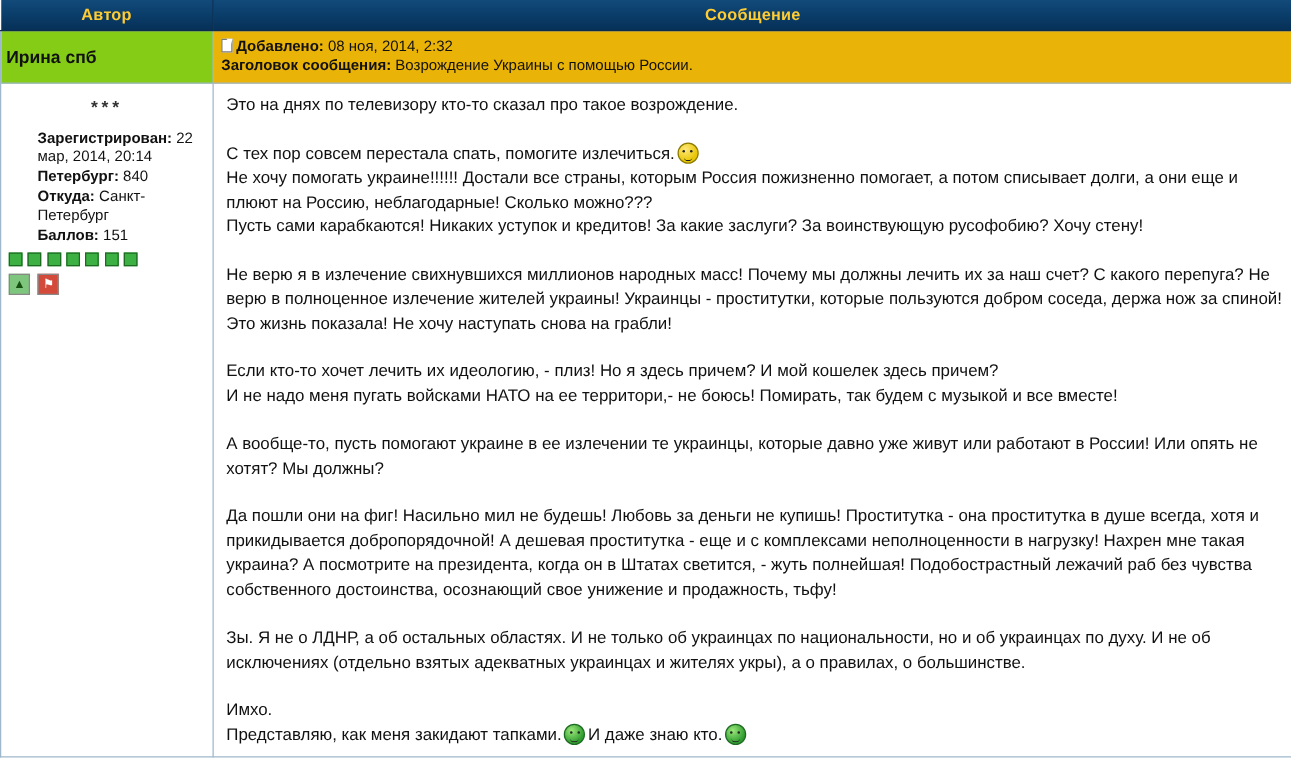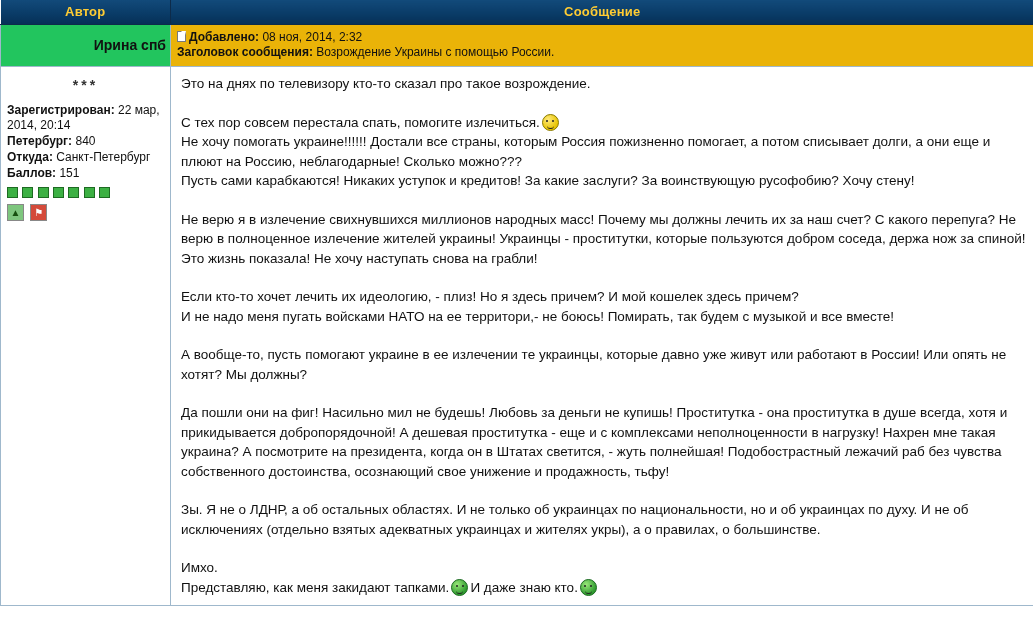--- a/index.html
+++ b/index.html
@@ -35,24 +35,24 @@
     text-align: center;
     padding: 4px 0 5px 0;
     border-right: 1px solid #0d2b4a;
     border-bottom: 1px solid #0d2b4a;
     letter-spacing: 0.2px;
   }
   .hdr:last-child { border-right: none; margin-left: 11px; }
 
   
   .namecell {
-    background: #22c55e;
-    border: 1px solid #9fb8cc;
-    border-top: none;
-    text-align: right;
+    background: #84cc16;
+    border: 1px solid #9fb8cc;
+    border-top: none;
+    text-align: left;
     vertical-align: middle;
     font-weight: bold;
     font-size: 14px;
     color: #111111;
     padding: 8px 4px 9px 4px;
   }
   .metacell {
     background: #eab308;
     border: 1px solid #9fb8cc;
     border-top: none;
@@ -99,20 +99,21 @@
     text-align: center;
     letter-spacing: 3px;
     font-size: 14px;
     color: #333;
     margin: 4px 0 10px 0;
     font-weight: bold;
   }
   .profile-line {
     line-height: 15px;
     margin-bottom: 1px;
+    margin-left: 23px;
   }
   .profile-line b { font-weight: bold; }
   .rank-bar { margin-top: 4px; }
   .rank-box {
     display: inline-block;
     width: 11px;
     height: 11px;
     background: #3cb043;
     border: 1px solid #1d6b22;
     margin-right: 1px;

